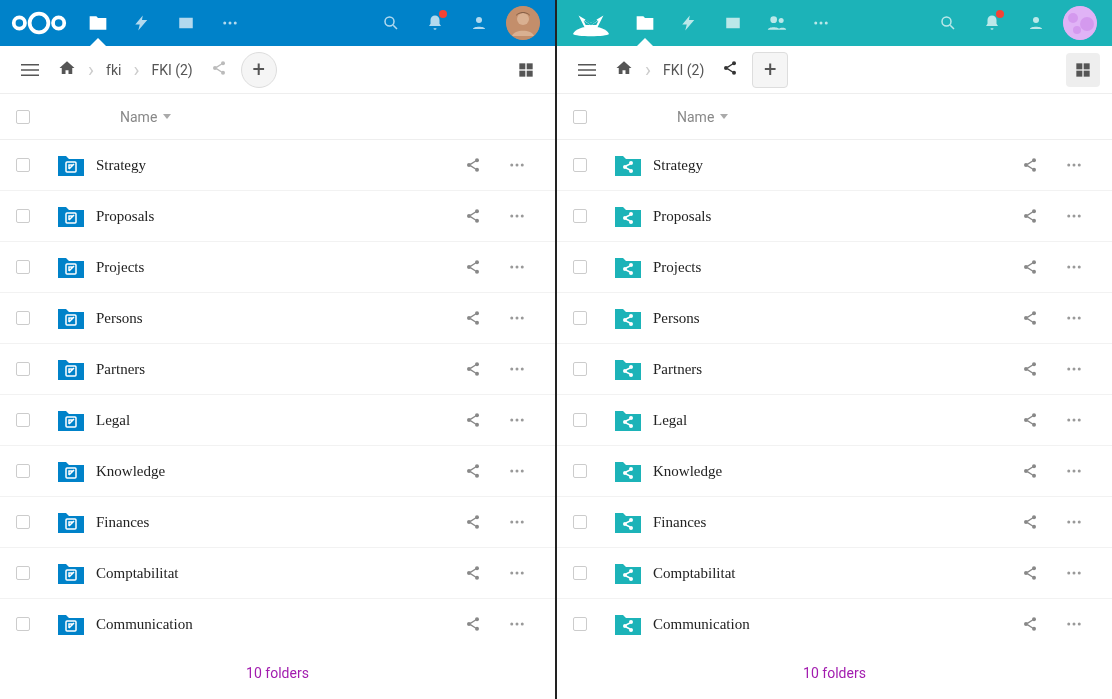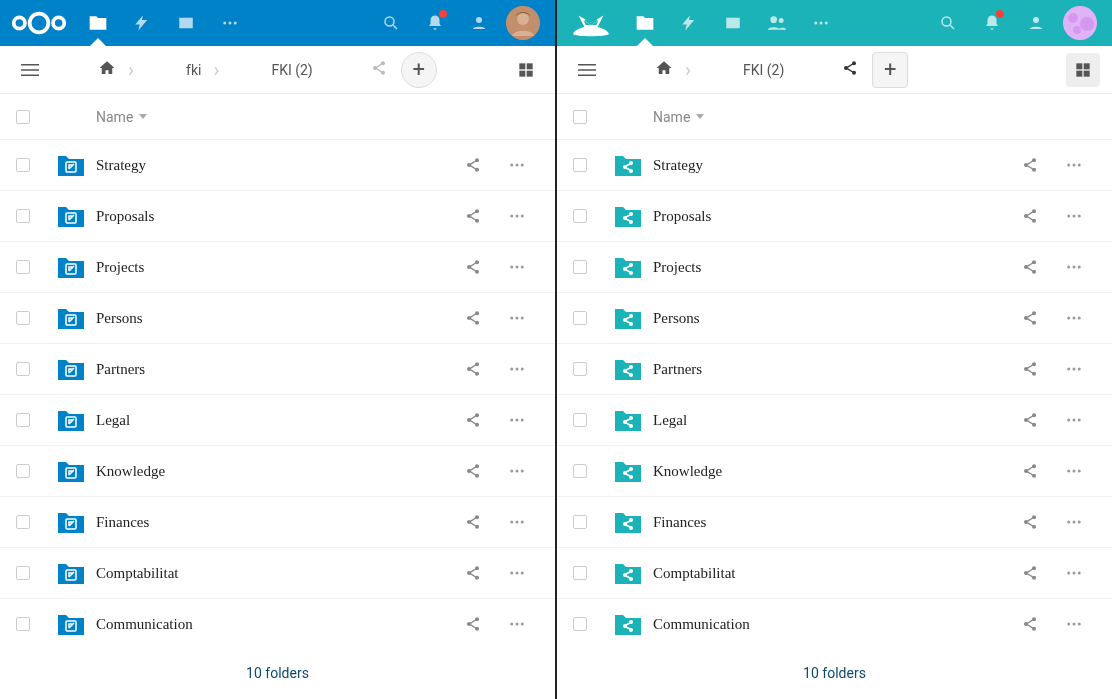--- a/index.html
+++ b/index.html
@@ -18,37 +18,37 @@
   .nav-icon.active svg { opacity: 1; }
   .nav-icon .marker { position: absolute; bottom: -1px; width: 0; height: 0; border-left: 9px solid transparent; border-right: 9px solid transparent; border-bottom: 9px solid #fff; }
   .spacer { flex: 1; }
   .avatar { width: 34px; height: 34px; border-radius: 50%; background: #b58a6f; display:flex; align-items:center; justify-content:center; overflow:hidden;}
   .avatar.purple { background: #d9a7f3; }
   .bell-dot { position:absolute; top:10px; right:10px; width:8px; height:8px; border-radius:50%; }
   
   .controls { height: 48px; border-bottom: 1px solid #eee; display: flex; align-items: center; padding: 0 12px; gap: 4px; color: #555; }
   .ctrl-btn { width: 36px; height: 36px; display:flex; align-items:center; justify-content:center; cursor:pointer; border-radius:4px; }
   .crumb { display:flex; align-items:center; gap:6px; color:#555; font-size:14px; }
-  .crumb .seg { padding: 4px 6px; cursor:pointer;margin-left:40px; }
+  .crumb .seg { padding: 4px 6px; cursor:pointer; }
   .plus-btn { width:36px; height:36px; border-radius:50%; border:1px solid #ddd; background:#f5f5f5; display:flex; align-items:center; justify-content:center; font-size:22px; color:#555; cursor:pointer; margin-left:4px;}
   .plus-btn.square { border-radius:4px; }
   
   .thead { height: 46px; display:flex; align-items:center; padding: 0 16px; border-bottom:1px solid #eee; color:#888; font-size:14px;}
   .thead .chk { width: 40px; }
   .thead .icn { width: 40px; }
-  .thead .nm { display:flex; align-items:center; gap:6px; cursor:pointer;}
+  .thead .nm { display:flex; align-items:center; gap:6px; cursor:pointer;margin-left:24px;}
   
   .rows { flex:1; overflow-y:auto; }
   .row { display:flex; align-items:center; height:51px; border-bottom:1px solid #f2f2f2; padding: 0 16px; font-family: Liberation Serif, serif; }
   .row .chk { width: 40px; display:flex; align-items:center;}
   .row .icn { width: 40px; display:flex; align-items:center; justify-content:flex-start;}
   .row .name { flex:1; font-size:15px; color:#222; cursor:pointer;}
   .row .act { width: 44px; display:flex; align-items:center; justify-content:center; color:#888; cursor:pointer;}
   .chkbox { width:14px; height:14px; border:1px solid #ccc; border-radius:2px; background:#fff; cursor:pointer;}
-  .footer { text-align:center; padding: 18px 10px; color:#0c4a6e; font-size:14px;}
+  .footer { text-align:center; padding: 18px 10px; color:#a21caf; font-size:14px;}
   .dropdown-caret { display:inline-block; width:0; height:0; border-left:4px solid transparent; border-right:4px solid transparent; border-top:5px solid #aaa;}
   .chev { color:#ccc; font-size:20px; }
   .grid-view-btn { width:34px; height:34px; display:flex; align-items:center; justify-content:center; cursor:pointer;}
   .grid-view-btn.active{ background:#eee; border-radius:4px;}
 </style>
 </head>
 <body>
 
 <div class="split">
 

